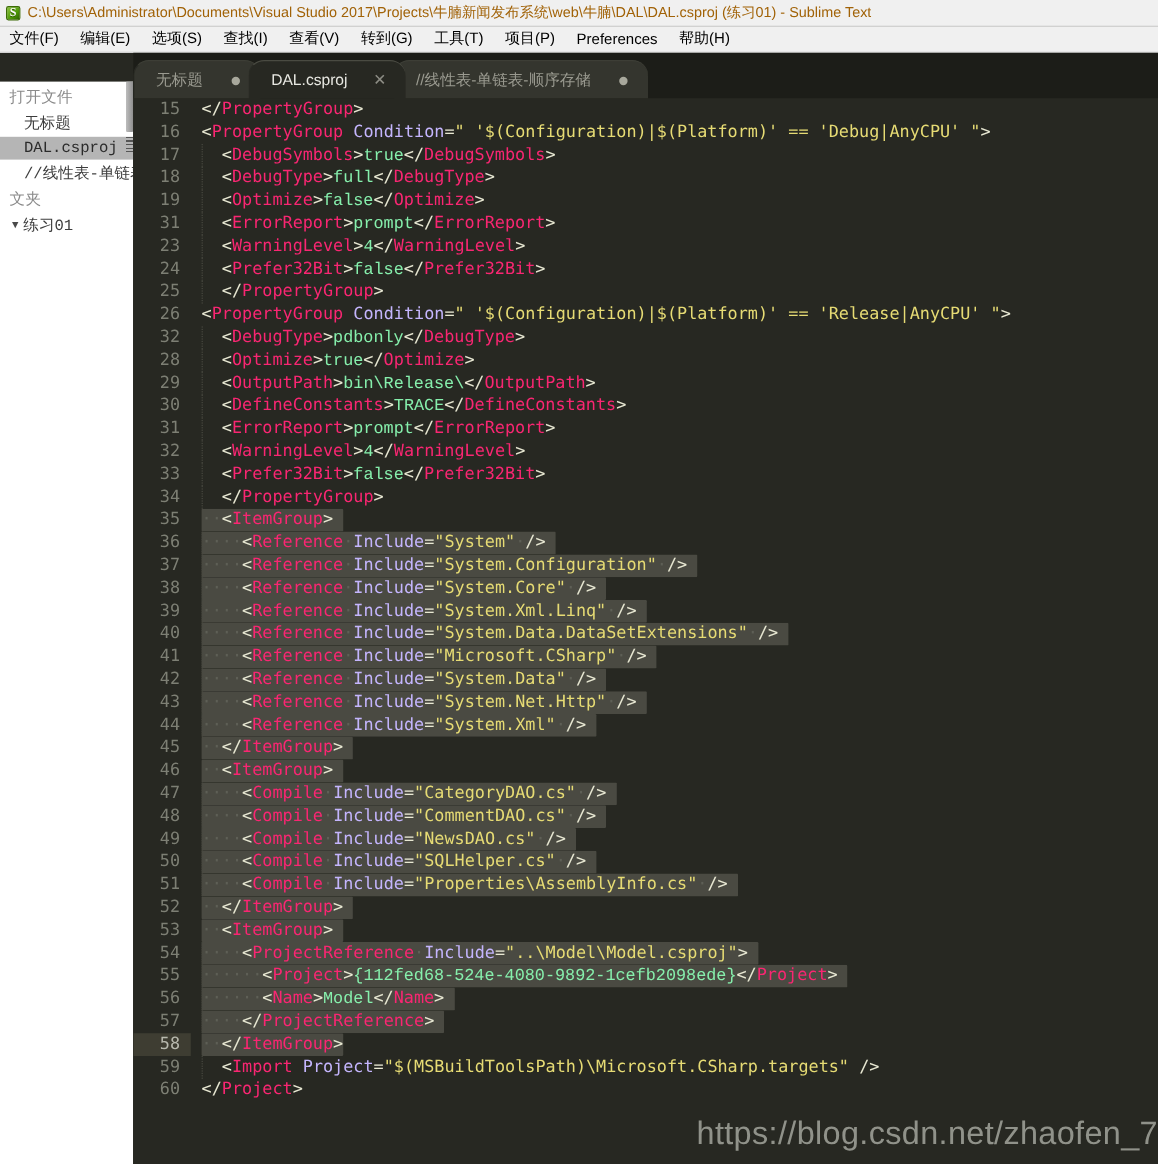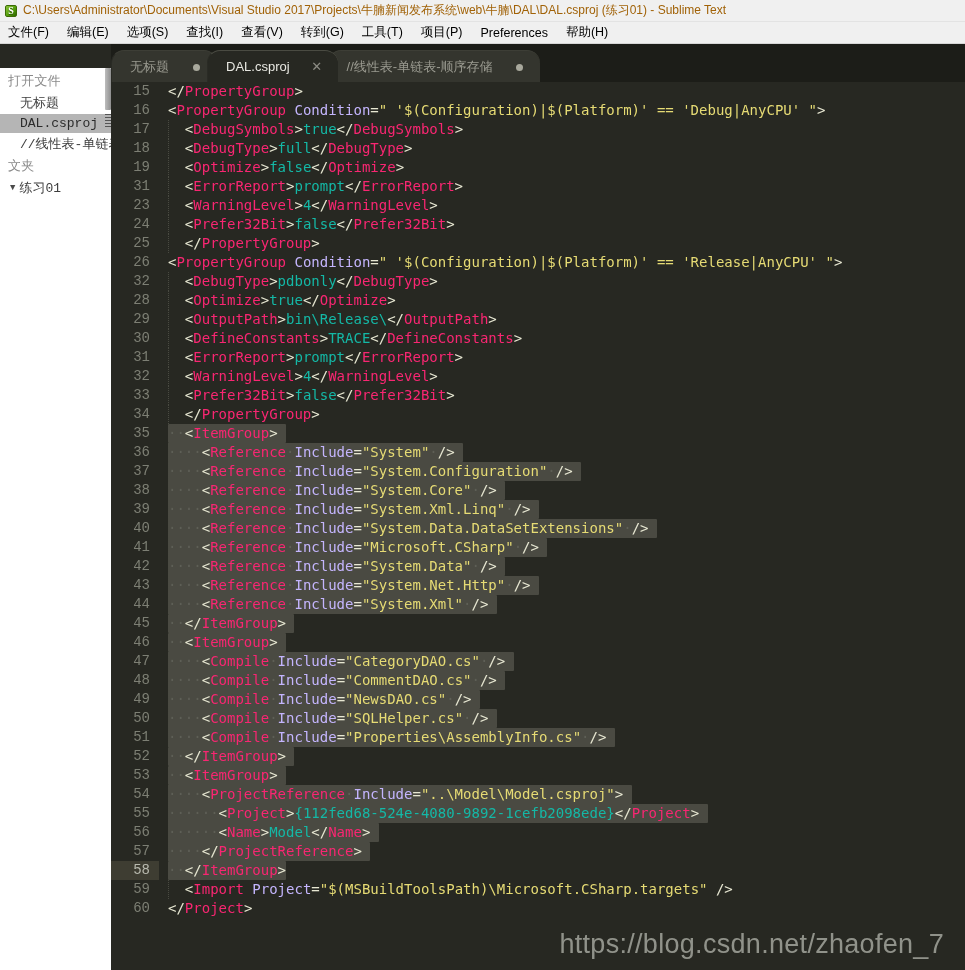--- a/index.html
+++ b/index.html
@@ -144,42 +144,42 @@
     font-family: "DejaVu Sans Mono", monospace;
     font-size: 14px;
   }
   .coderow {
     display: flex; height: 19px; align-items: center;
     position: relative; white-space: pre;
   }
   .gutter {
     width: 48px; flex: 0 0 48px; text-align: right;
     padding-right: 9px; color: #7d7f74; font-size: 14px;
-    line-height: 19px; height: 19px; font-family: Liberation Mono, monospace;
+    line-height: 19px; height: 19px;
   }
   .coderow.activeline .gutter { background: #3e3d32; color: #b8b9ae; }
   .codeline {
     position: relative; padding-left: 9px; line-height: 19px; height: 19px;
     flex: 1 1 auto; overflow: hidden;
   }
   .indentguide {
     position: absolute; left: 48px; top: 0; bottom: 0;
     border-left: 1px dotted #494a41; width: 0; pointer-events: none;
   }
   
   .t-tag   { color: #f92672; }
   .t-brk   { color: #e8e8d3; }
   .t-attr  { color: #c4b5fd; }
   .t-str   { color: #e6db74; }
-  .t-txt   { color: #14b8a6; }
+  .t-txt   { color: #86efac; font-family: Liberation Mono, monospace; }
   .t-ws    { color: #5e5f56; }
   .sel     { background: #4a4a42; border-radius: 1px; padding: 1px 0 2px 0; }
 
   .watermark {
-    position: absolute; right: 21px; bottom: 10px;
+    position: absolute; right: 0; bottom: 10px;
     font-size: 27px; color: #b9bbb2; opacity: .72;
     font-family: "Liberation Sans", sans-serif;
     letter-spacing: .3px; pointer-events: none;
   }
 </style>
 </head>
 <body>
 
 <div id="app">
 

